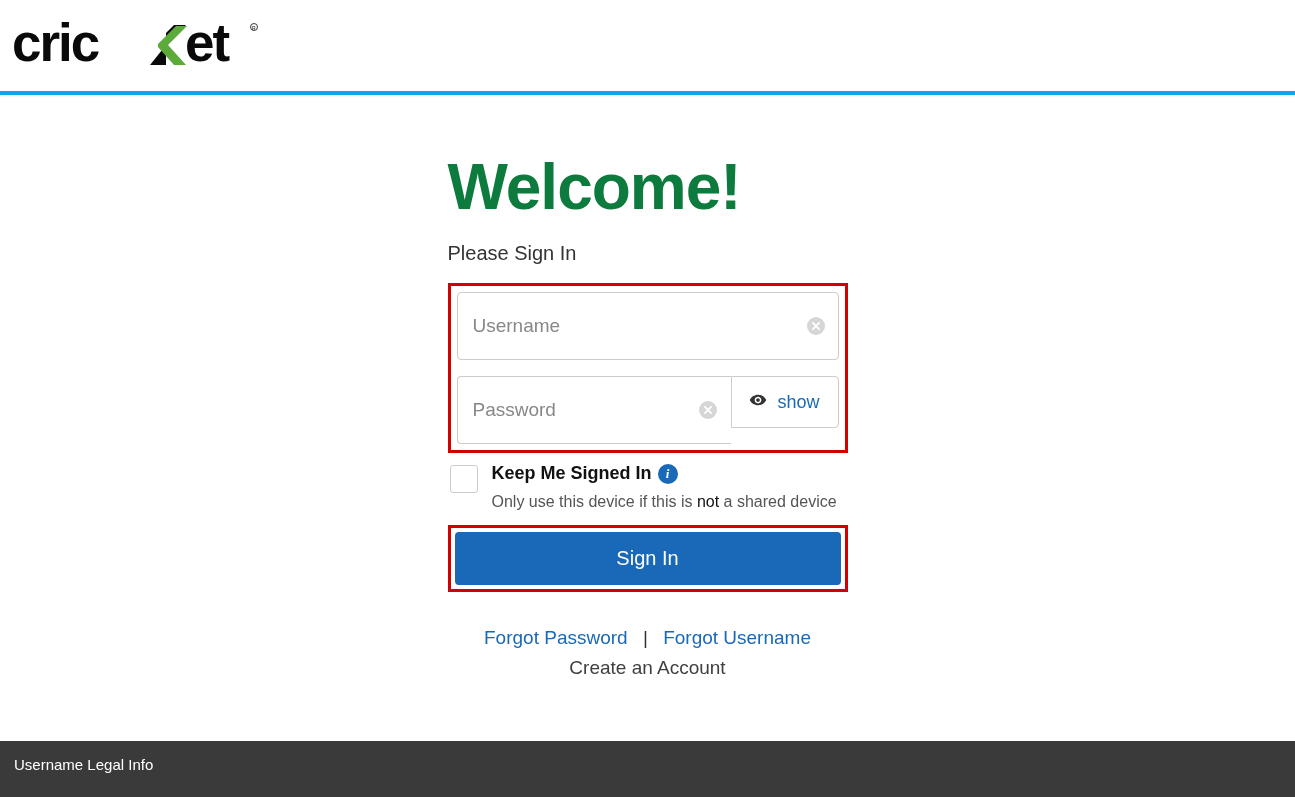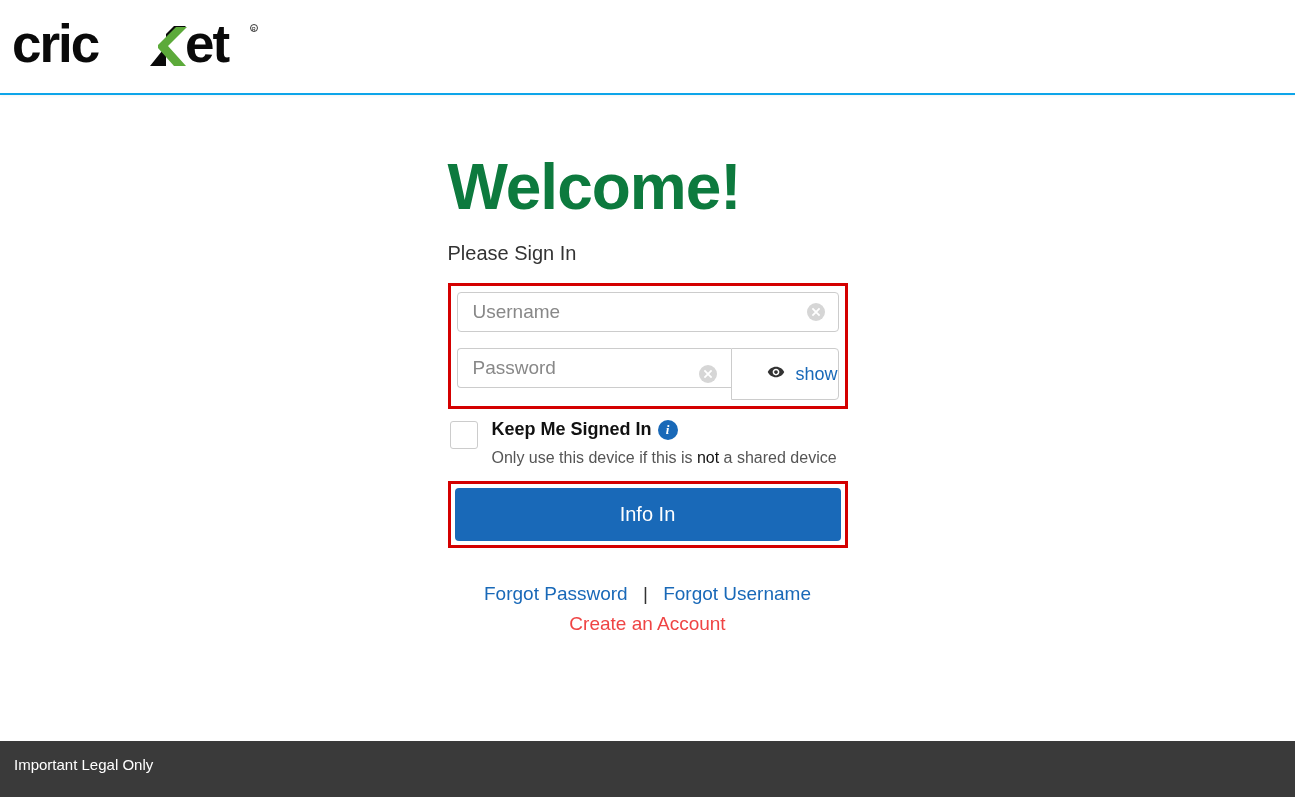--- a/index.html
+++ b/index.html
@@ -11,21 +11,21 @@
       font-family: Arial, Helvetica, sans-serif;
       background: #ffffff;
       width: 1295px;
       height: 797px;
       position: relative;
     }
     .header {
       width: 100%;
       height: 95px;
       background: #ffffff;
-      border-bottom: 2px solid #0ea5e9;
+      border-bottom: 4px solid #0ea5e9;
       box-shadow: 0 1px 3px rgba(0,0,0,0.05);
       display: flex;
       align-items: center;
       padding-left: 12px;
     }
     .logo {
       display: flex;
       align-items: center;
     }
     .logo svg {
@@ -60,21 +60,21 @@
       border: 3px solid #d40000;
       padding: 6px;
       margin-bottom: 10px;
     }
     .input-wrapper {
       position: relative;
       width: 100%;
     }
     .text-input {
       width: 100%;
-      height: 40px;
+      height: 68px;
       border: 1px solid #cccccc;
       border-radius: 4px;
       padding: 0 15px;
       font-size: 19px;
       color: #333;
       background: #ffffff;
     }
     .text-input::placeholder {
       color: #888888;
     }
@@ -116,21 +116,21 @@
     }
     .show-button {
       width: 108px;
       height: 52px;
       border: 1px solid #cccccc;
       border-top-right-radius: 4px;
       border-bottom-right-radius: 4px;
       background: #ffffff;
       display: flex;
       align-items: center;
-      justify-content: flex-end;
+      justify-content: center;
       gap: 10px;
       cursor: pointer;
     }
     .eye-icon svg {
       width: 18px;
       height: 18px;
       fill: #333333;
     }
     .show-label {
       color: #1969b8;
@@ -218,21 +218,21 @@
       font-weight: 500;
     }
     .links-row .separator {
       color: #333333;
       margin: 0 10px;
       font-weight: 400;
     }
     .create-link {
       text-align: center;
       font-size: 19px;
-      color: #ef4444;
+      color: #404040;
       cursor: pointer;
       font-weight: 500;
     }
     .footer {
       position: absolute;
       bottom: 0;
       left: 0;
       width: 100%;
       height: 56px;
       background: #3a3a3a;
@@ -308,27 +308,27 @@
           <span>Keep Me Signed In</span>
           <span class="info-icon">i</span>
         </div>
         <div class="keep-signed-note">
           <span>Only use this device if this is </span><span class="not-bold">not</span><span> a shared device</span>
         </div>
       </div>
     </div>
 
     <div class="highlight-box-button">
-      <button class="signin-button">Info In</button>
+      <button class="signin-button">Sign In</button>
     </div>
 
     <div class="links-row">
       <span class="link">Forgot Password</span>
       <span class="separator">|</span>
       <span class="link">Forgot Username</span>
     </div>
     <div class="create-link">Create an Account</div>
   </div>
 </div>
 
 <div class="footer">
-  <span class="footer-link">Important Legal Only</span>
+  <span class="footer-link">Username Legal Info</span>
 </div>
 
 </body></html>

